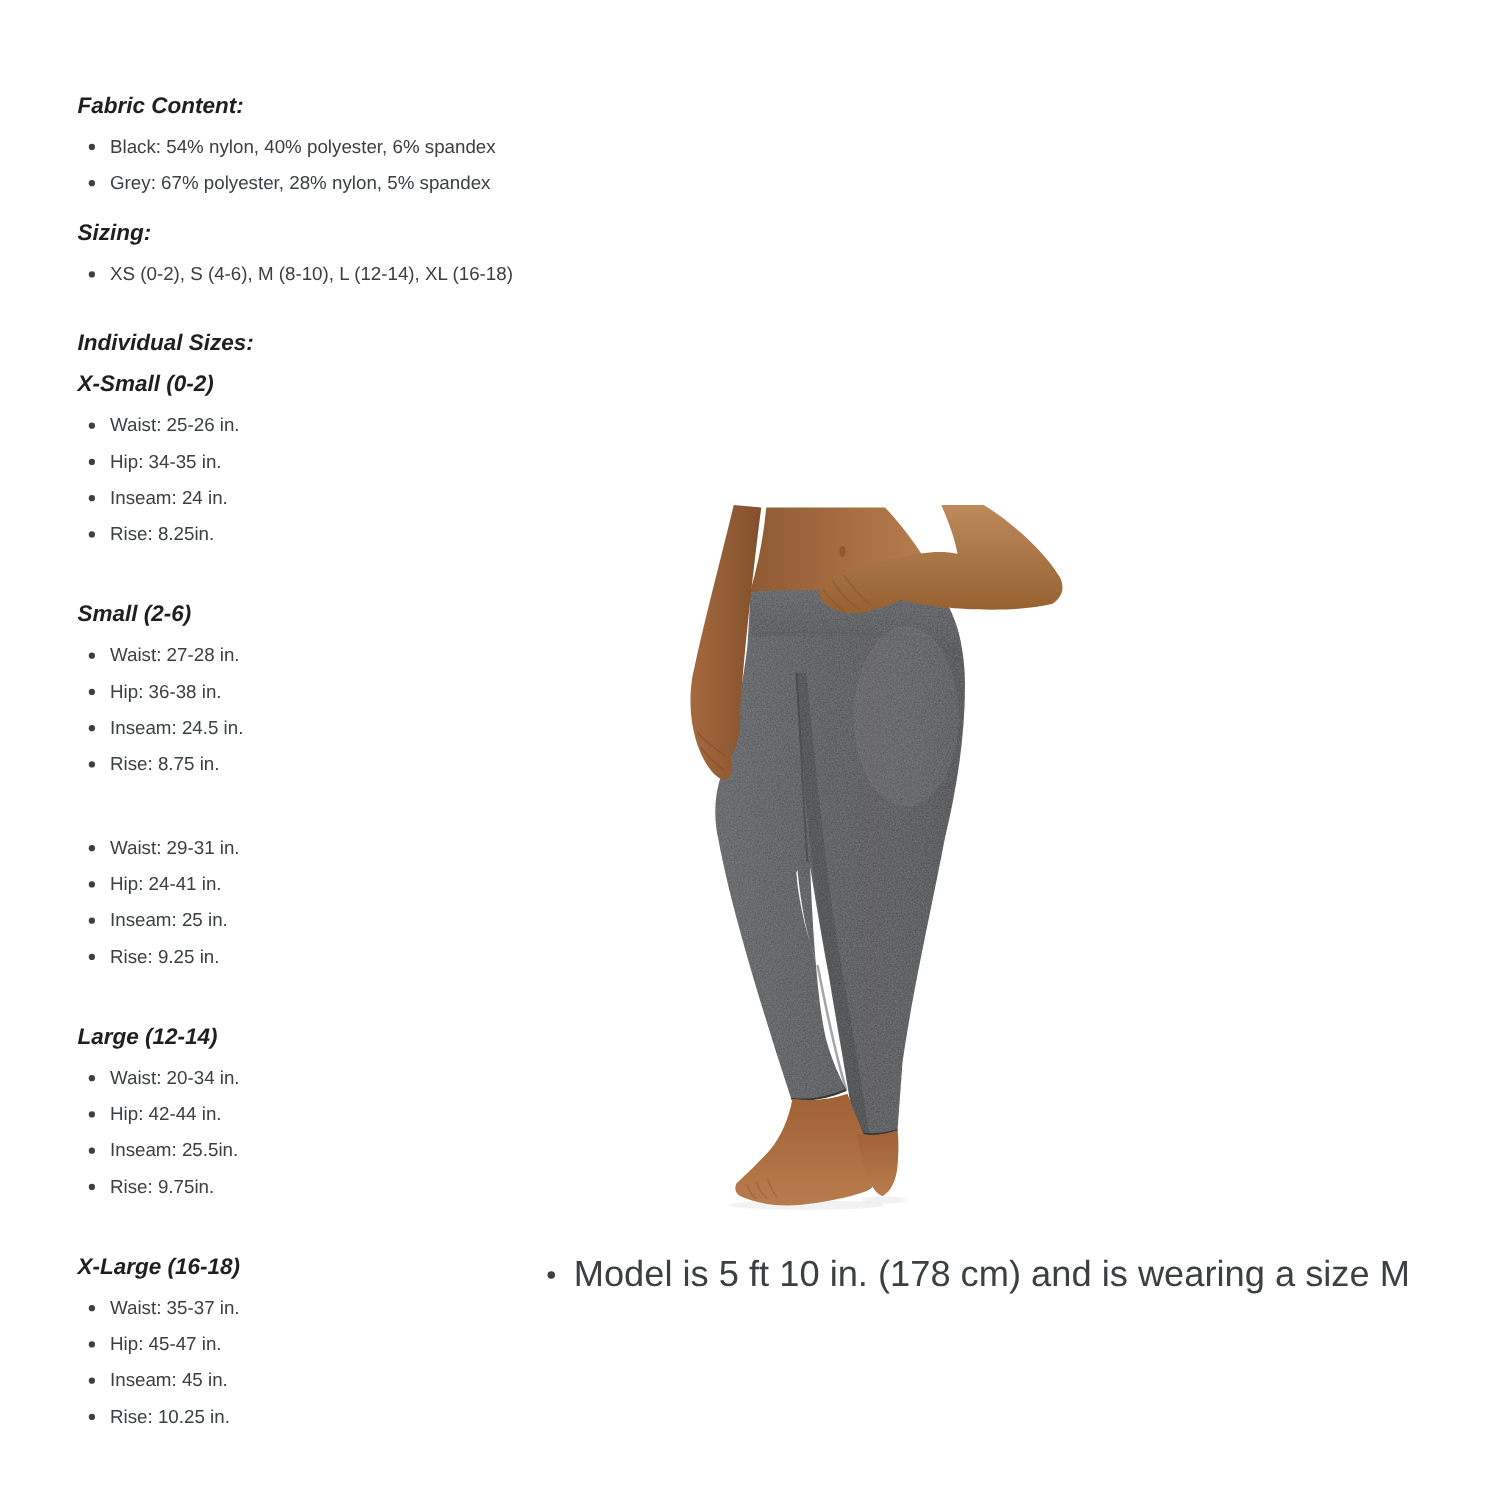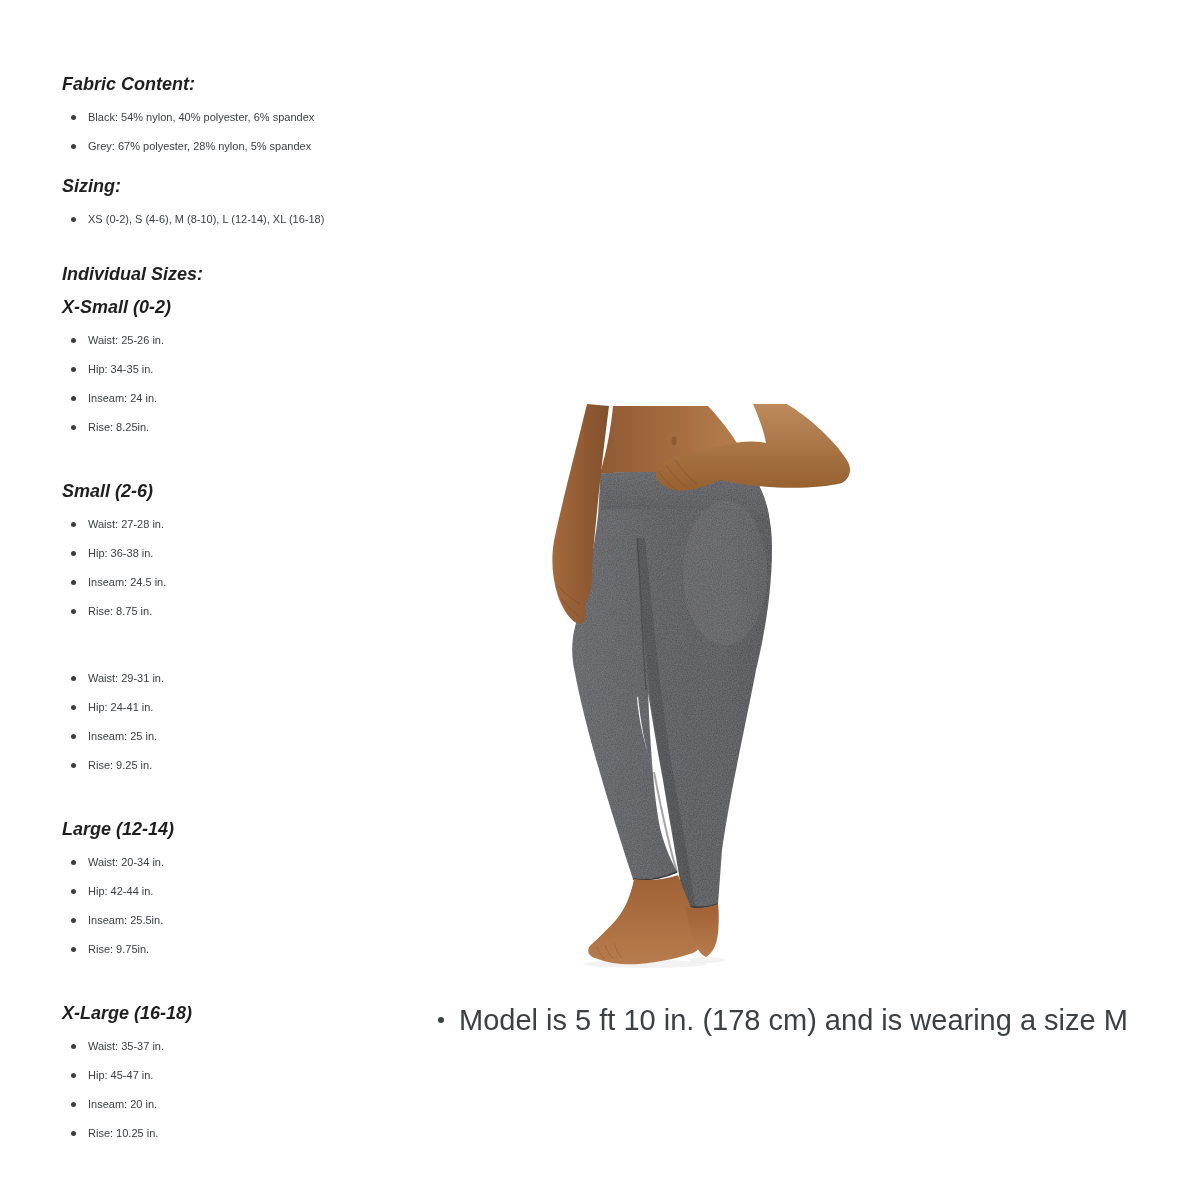--- a/index.html
+++ b/index.html
@@ -12,21 +12,21 @@
   .section{margin:0;}
   .section + .section{margin-top:38px;}
   .section:nth-child(2){margin-top:14px;}
   .section:nth-child(3){margin-top:29px;}
   .section.empty + .section{margin-top:11px;}
   .spec-heading{
     font-size:18px;font-weight:bold;color:#1f1f1f;margin:0;line-height:22px;font-style:italic;
   }
   .spec-items{margin:8px 0 0;padding:0;list-style:none;}
   .spec-item{
-    position:relative;padding-left:26px;font-size:11px;
+    position:relative;padding-left:26px;font-size:15px;
     line-height:29px;color:#3c4043;
   }
   .dot{
     position:absolute;left:9px;top:12px;width:5px;height:5px;
     border-radius:50%;background:#3c4043;display:block;
   }
   
   .photo{position:absolute;left:525px;top:398px;width:340px;height:590px;}
   
   .caption{
@@ -91,21 +91,21 @@
         <li class="spec-item"><span class="dot"></span><span>Hip: 42-44 in.</span></li>
         <li class="spec-item"><span class="dot"></span><span>Inseam: 25.5in.</span></li>
         <li class="spec-item"><span class="dot"></span><span>Rise: 9.75in.</span></li>
       </ul>
     </section>
     <section class="section">
       <h3 class="spec-heading">X-Large (16-18)</h3>
       <ul class="spec-items">
         <li class="spec-item"><span class="dot"></span><span>Waist: 35-37 in.</span></li>
         <li class="spec-item"><span class="dot"></span><span>Hip: 45-47 in.</span></li>
-        <li class="spec-item"><span class="dot"></span><span>Inseam: 20 in.</span></li>
+        <li class="spec-item"><span class="dot"></span><span>Inseam: 45 in.</span></li>
         <li class="spec-item"><span class="dot"></span><span>Rise: 10.25 in.</span></li>
       </ul>
     </section>
   </div>
 
 <svg class="photo" viewBox="0 0 340 590" role="img" aria-label="model wearing grey leggings">
   <defs>
     <linearGradient id="gradTorso" x1="0" y1="0" x2="1" y2="0">
       <stop offset="0" stop-color="#8f5a33"></stop>
       <stop offset="0.55" stop-color="#a96f43"></stop>

